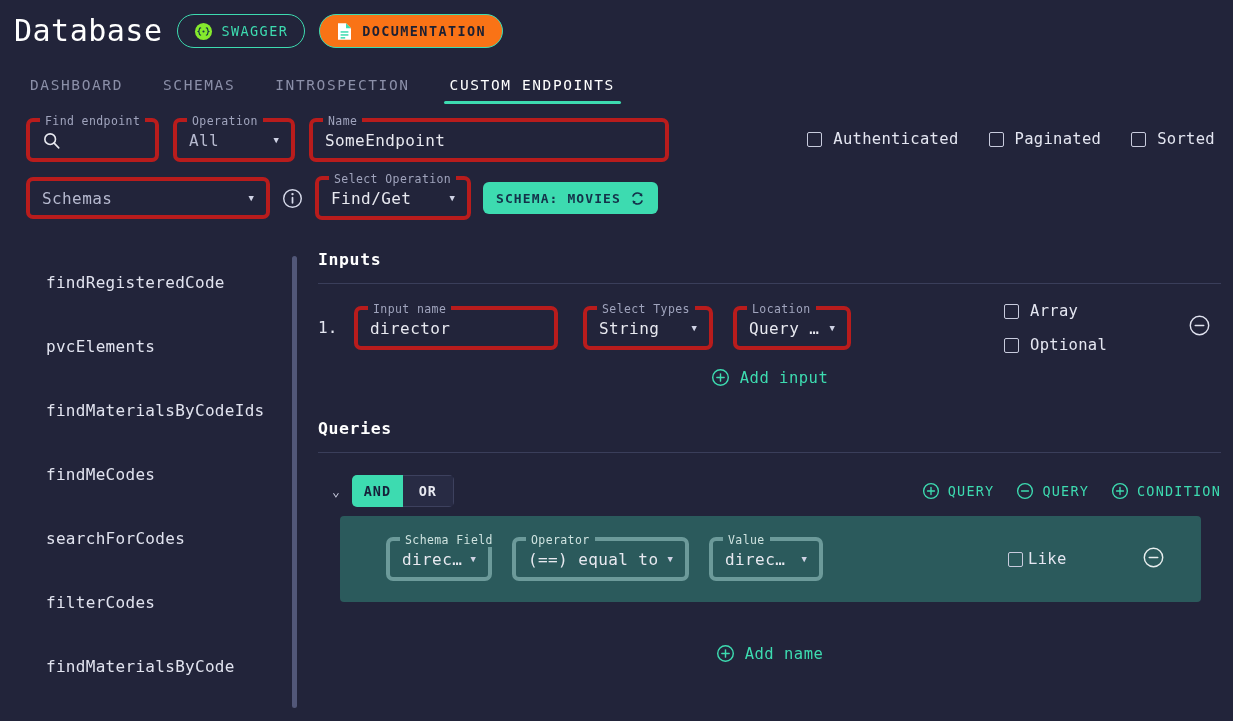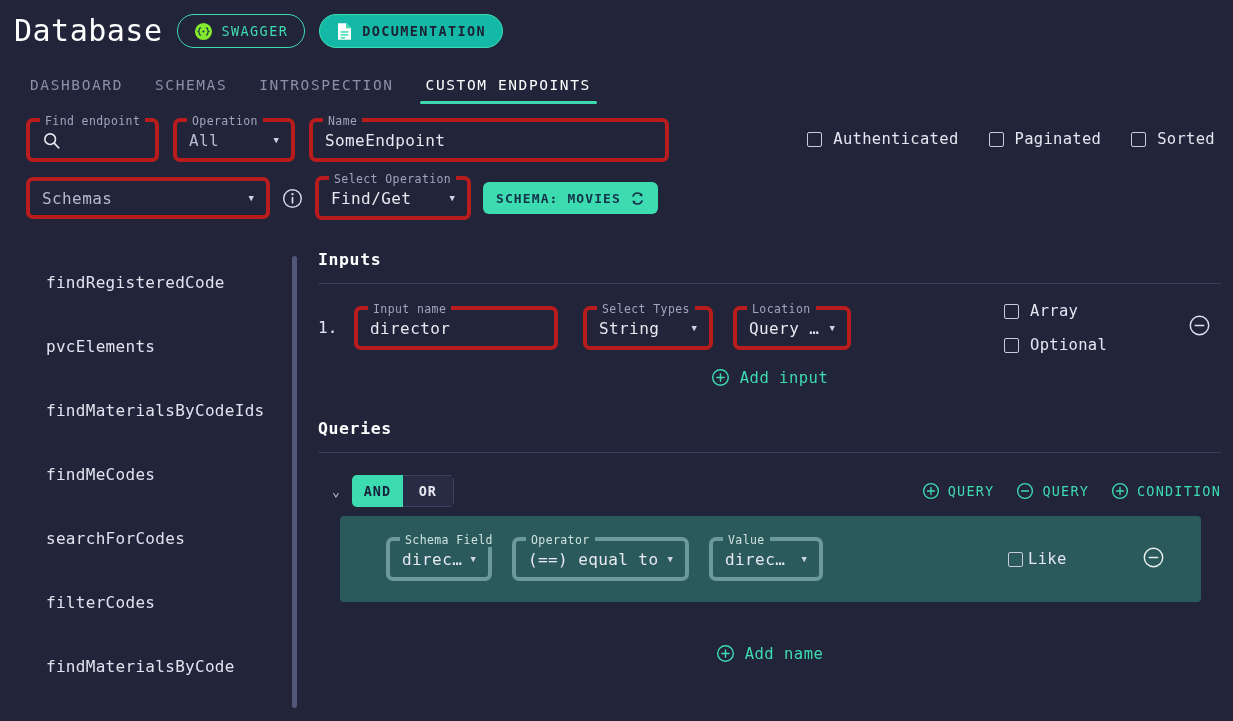--- a/index.html
+++ b/index.html
@@ -13,26 +13,26 @@
 
   
   .header { display: flex; align-items: center; gap: 14px; padding: 10px 0 0 14px; height: 52px; }
   .app-title { font-size: 30px; letter-spacing: .5px; color: #ffffff; font-weight: 400; line-height: 1; }
   .hbtn {
     display: flex; align-items: center; gap: 9px;
     height: 34px; padding: 0 16px; border-radius: 17px;
     font-size: 13.5px; letter-spacing: 1.4px; cursor: pointer; white-space: nowrap;
   }
   .hbtn.outline { border: 1px solid #3ddbb0; background: transparent; color: #3ddbb0; }
-  .hbtn.filled { background: #14b8a6; color: #1c2033; border: 1px solid #3ddbb0; font-weight: 600; }
+  .hbtn.filled { background: #f97316; color: #1c2033; border: 1px solid #3ddbb0; font-weight: 600; }
 
   .ico { display: inline-flex; align-items: center; justify-content: center; flex: 0 0 auto; }
 
   
-  .tabs { display: flex; align-items: flex-end; gap: 0; height: 44px; padding-left: 14px; margin-top: 8px; position: relative; text-align: center; }
+  .tabs { display: flex; align-items: flex-end; gap: 8px; height: 44px; padding-left: 14px; margin-top: 8px; position: relative; text-align: center; }
   .tab {
     font-size: 14.5px; letter-spacing: 1.6px; color: #8b8fa8; cursor: pointer;
     padding: 0 16px 11px 16px; position: relative; white-space: nowrap;
   }
   .tab.active { color: #ffffff; }
   .tab.active::after {
     content: ""; position: absolute; left: 10px; right: 10px; bottom: 0;
     height: 3px; background: #3ddbb0; border-radius: 2px;
   }
 

